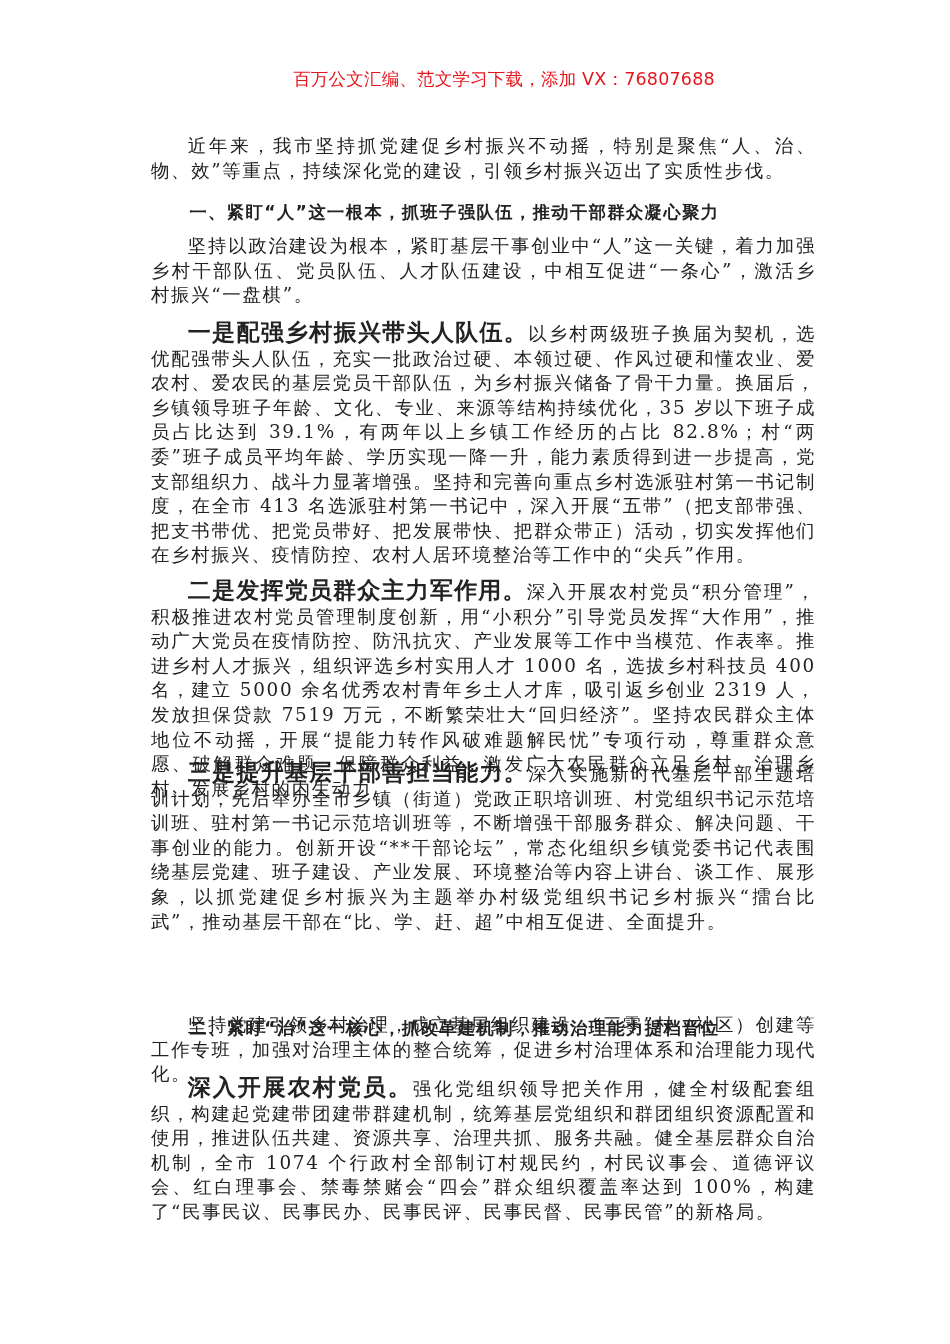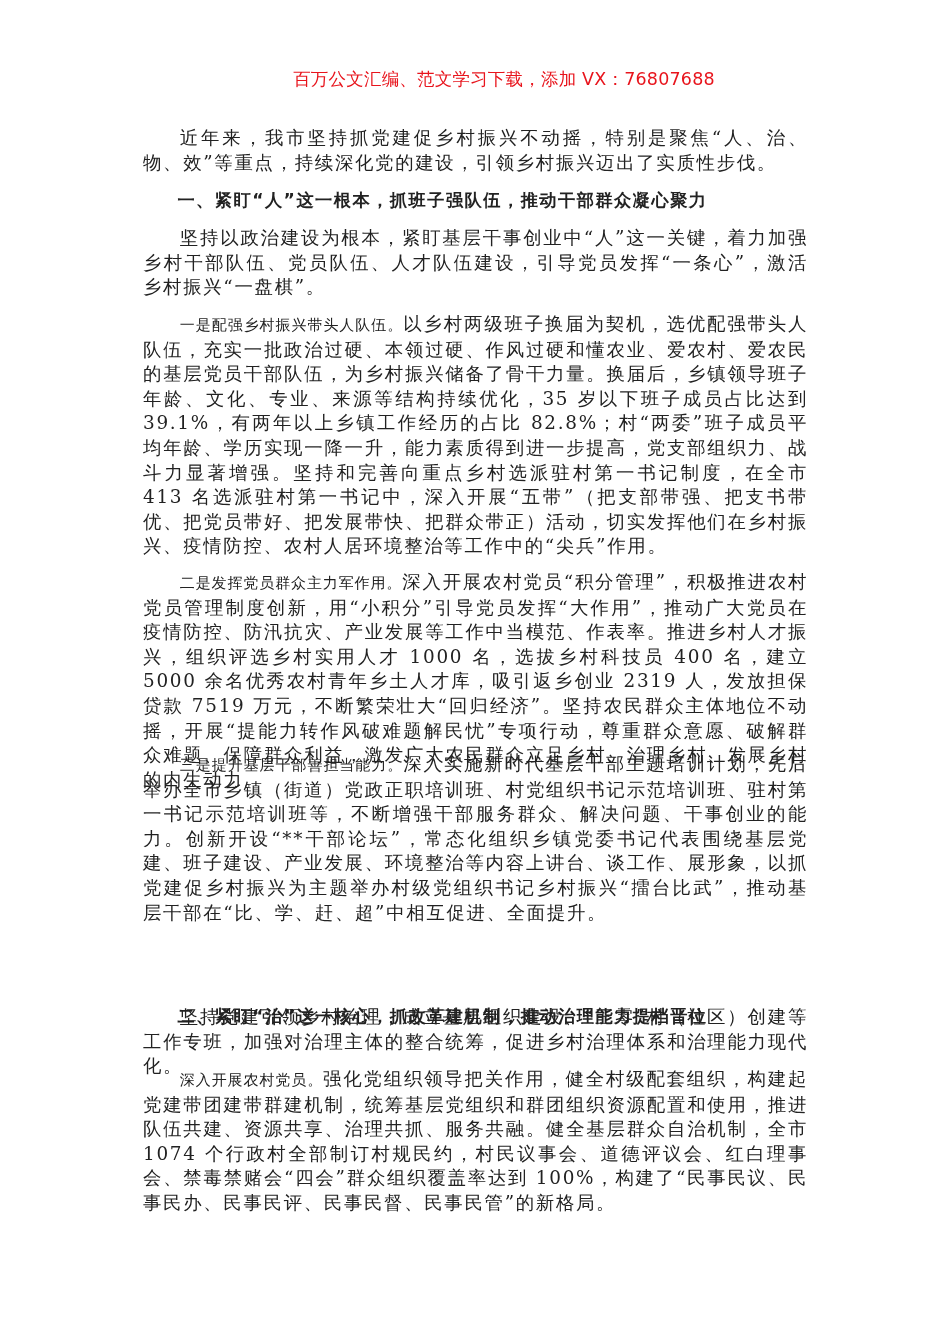--- a/index.html
+++ b/index.html
@@ -6,42 +6,42 @@
   body { width: 950px; height: 1344px; position: relative; overflow: hidden; }
   .page { position: absolute; left: 143px; top: 0; width: 665px; }
   .banner {
     position: absolute; left: 0; top: 66px; width: 920px; text-align: center;
     color: #e8141c; font-family: "DejaVu Sans", "Liberation Sans", sans-serif;
     font-size: 17.5px; letter-spacing: 0.2px; line-height: 26px; padding-left: 44px;
   }
   .p {
     font-family: "DejaVu Serif", "Liberation Serif", serif;
     font-size: 18.4px; line-height: 24.6px; color: #222;
-    text-align: justify; text-indent: 2em; margin: 0;
+    text-align: justify; text-indent: 2em; margin: 8px;
     letter-spacing: 1.7px;
   }
   .h {
     font-family: "DejaVu Sans", "Liberation Sans", sans-serif;
     font-weight: bold; font-size: 17.2px; line-height: 24.6px; color: #222;
-    text-indent: 2em; margin: 0; letter-spacing: 1.5px;
+    text-indent: 2em; margin: 12px; letter-spacing: 1.5px;
   }
-  .lead { font-family: "DejaVu Sans", "Liberation Sans", sans-serif; font-weight: normal; letter-spacing: 0.8px; font-size: 15px; }
+  .lead { font-family: "DejaVu Sans", "Liberation Sans", sans-serif; font-weight: bold; letter-spacing: 0.8px; font-size: 23px; }
   .blk { position: absolute; left: 0; width: 665px; }
 </style>
 </head>
 <body>
 
 <div class="banner">百万公文汇编、范文学习下载，添加 VX：76807688</div>
 
 <div class="page">
   <p class="p blk" style="top:126px">近年来，我市坚持抓党建促乡村振兴不动摇，特别是聚焦“人、治、物、效”等重点，持续深化党的建设，引领乡村振兴迈出了实质性步伐。</p>
 
   <p class="h blk" style="top:188px">一、紧盯“人”这一根本，抓班子强队伍，推动干部群众凝心聚力</p>
 
-  <p class="p blk" style="top:226px">坚持以政治建设为根本，紧盯基层干事创业中“人”这一关键，着力加强乡村干部队伍、党员队伍、人才队伍建设，引导党员发挥“一条心”，激活乡村振兴“一盘棋”。</p>
+  <p class="p blk" style="top:226px">坚持以政治建设为根本，紧盯基层干事创业中“人”这一关键，着力加强乡村干部队伍、党员队伍、人才队伍建设，中相互促进“一条心”，激活乡村振兴“一盘棋”。</p>
 
   <p class="p blk" style="top:312px"><span class="lead">一是配强乡村振兴带头人队伍。</span><span>以乡村两级班子换届为契机，选优配强带头人队伍，充实一批政治过硬、本领过硬、作风过硬和懂农业、爱农村、爱农民的基层党员干部队伍，为乡村振兴储备了骨干力量。换届后，乡镇领导班子年龄、文化、专业、来源等结构持续优化，35 岁以下班子成员占比达到 39.1%，有两年以上乡镇工作经历的占比 82.8%；村“两委”班子成员平均年龄、学历实现一降一升，能力素质得到进一步提高，党支部组织力、战斗力显著增强。坚持和完善向重点乡村选派驻村第一书记制度，在全市 413 名选派驻村第一书记中，深入开展“五带”（把支部带强、把支书带优、把党员带好、把发展带快、把群众带正）活动，切实发挥他们在乡村振兴、疫情防控、农村人居环境整治等工作中的“尖兵”作用。</span></p>
 
   <p class="p blk" style="top:570px"><span class="lead">二是发挥党员群众主力军作用。</span><span>深入开展农村党员“积分管理”，积极推进农村党员管理制度创新，用“小积分”引导党员发挥“大作用”，推动广大党员在疫情防控、防汛抗灾、产业发展等工作中当模范、作表率。推进乡村人才振兴，组织评选乡村实用人才 1000 名，选拔乡村科技员 400 名，建立 5000 余名优秀农村青年乡土人才库，吸引返乡创业 2319 人，发放担保贷款 7519 万元，不断繁荣壮大“回归经济”。坚持农民群众主体地位不动摇，开展“提能力转作风破难题解民忧”专项行动，尊重群众意愿、破解群众难题、保障群众利益，激发广大农民群众立足乡村、治理乡村、发展乡村的内生动力。</span></p>
 
   <p class="p blk" style="top:752px"><span class="lead">三是提升基层干部善担当能力。</span><span>深入实施新时代基层干部主题培训计划，先后举办全市乡镇（街道）党政正职培训班、村党组织书记示范培训班、驻村第一书记示范培训班等，不断增强干部服务群众、解决问题、干事创业的能力。创新开设“**干部论坛”，常态化组织乡镇党委书记代表围绕基层党建、班子建设、产业发展、环境整治等内容上讲台、谈工作、展形象，以抓党建促乡村振兴为主题举办村级党组织书记乡村振兴“擂台比武”，推动基层干部在“比、学、赶、超”中相互促进、全面提升。</span></p>
 
   <p class="h blk" style="top:1004px">二、紧盯“治”这一核心，抓改革建机制，推动治理能力提档晋位</p>
 
   <p class="p blk" style="top:1005px">坚持党建引领乡村治理，成立基层组织建设、“三零”村（社区）创建等工作专班，加强对治理主体的整合统筹，促进乡村治理体系和治理能力现代化。</p>

